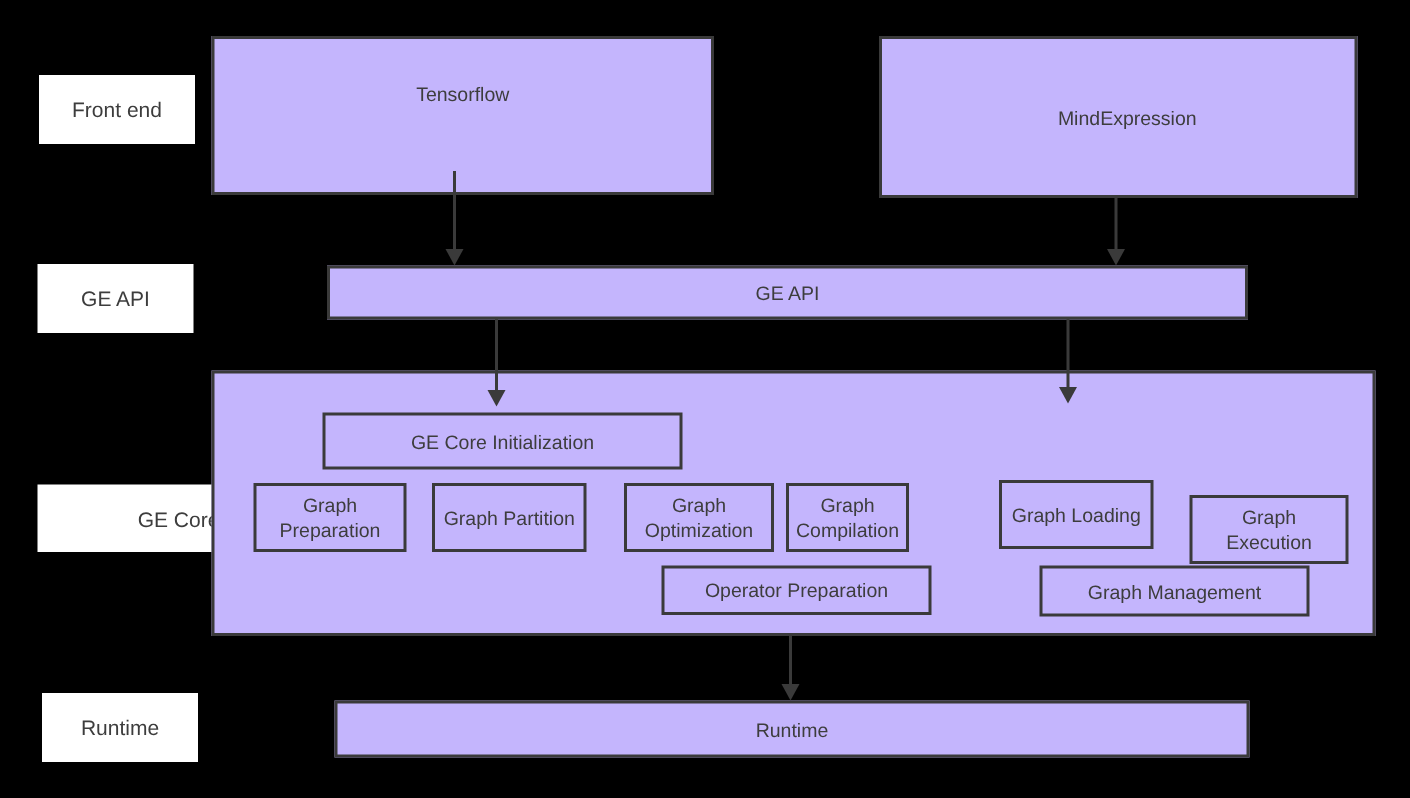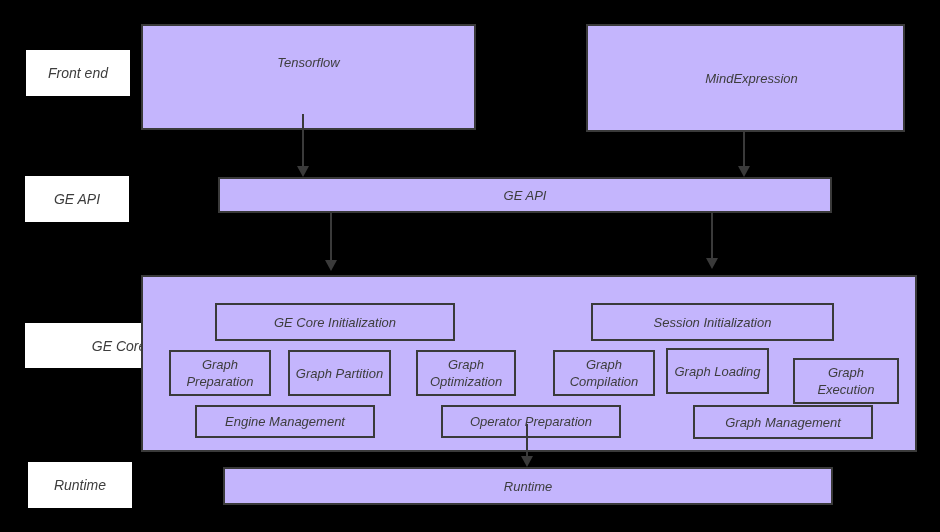--- a/index.html
+++ b/index.html
@@ -7,21 +7,20 @@
     padding: 0;
     background: #000000;
     font-family: "Liberation Sans", sans-serif;
   }
   .canvas {
     position: relative;
     width: 940px;
     height: 532px;
     background: #000000;
     overflow: hidden;
-    font-style: italic;
   }
   .rowlabel {
     position: absolute;
     width: 104px;
     height: 46px;
     background: #ffffff;
     color: #3d3d3d;
     font-size: 14px;
     display: flex;
     align-items: center;
@@ -89,45 +88,43 @@
   <div class="rowlabel" style="left:28px; top:462px;">Runtime</div>
 
   <div class="box tf-box" style="left:141px; top:24px; width:335px; height:106px;">
     <div class="tf-title">Tensorflow</div>
   </div>
 
   <div class="box" style="left:586px; top:24px; width:319px; height:108px;padding-left:12px;">MindExpression</div>
 
   <div class="box" style="left:218px; top:177px; width:614px; height:36px;">GE API</div>
 
-  <div class="box" style="left:141px; top:247px; width:776px; height:177px;margin-top:28px;">
+  <div class="box" style="left:141px; top:247px; width:776px; height:177px;">
 
     <div class="box" style="left:72px; top:26px; width:240px; height:38px;">GE Core Initialization</div>
-    <div class="box" style="left:448px; top:26px; width:243px; height:38px;">Session Initialization</div>
 
     <div class="box module" style="left:145px; top:73px; width:103px; height:46px;">
       <span>Graph Partition</span>
     </div>
     <div class="box module" style="left:26px; top:73px; width:102px; height:46px;">
       <span>Graph Preparation</span>
     </div>
     <div class="box module" style="left:273px; top:73px; width:100px; height:46px;align-items:center;">
       <span>Graph Optimization</span>
     </div>
-    <div class="box module" style="left:410px; top:73px; width:102px; height:46px;align-items:center;">
+    <div class="box module" style="left:381px; top:73px; width:82px; height:46px;align-items:center;">
       <span>Graph Compilation</span>
     </div>
     <div class="box module" style="left:523px; top:71px; width:103px; height:46px;">
       <span>Graph Loading</span>
     </div>
     <div class="box module" style="left:650px; top:81px; width:106px; height:46px;">
       <span>Graph Execution</span>
     </div>
 
-    <div class="box" style="left:52px; top:128px; width:180px; height:33px;">Engine Management</div>
     <div class="box" style="left:298px; top:128px; width:180px; height:33px;">Operator Preparation</div>
     <div class="box" style="left:550px; top:128px; width:180px; height:34px;">Graph Management</div>
   </div>
 
   <div class="box" style="left:223px; top:467px; width:610px; height:38px;">Runtime</div>
 
   <div class="arrow" style="left:303px; top:114px; height:63px;">
     <div class="shaft"></div>
     <div class="head"></div>
   </div>

